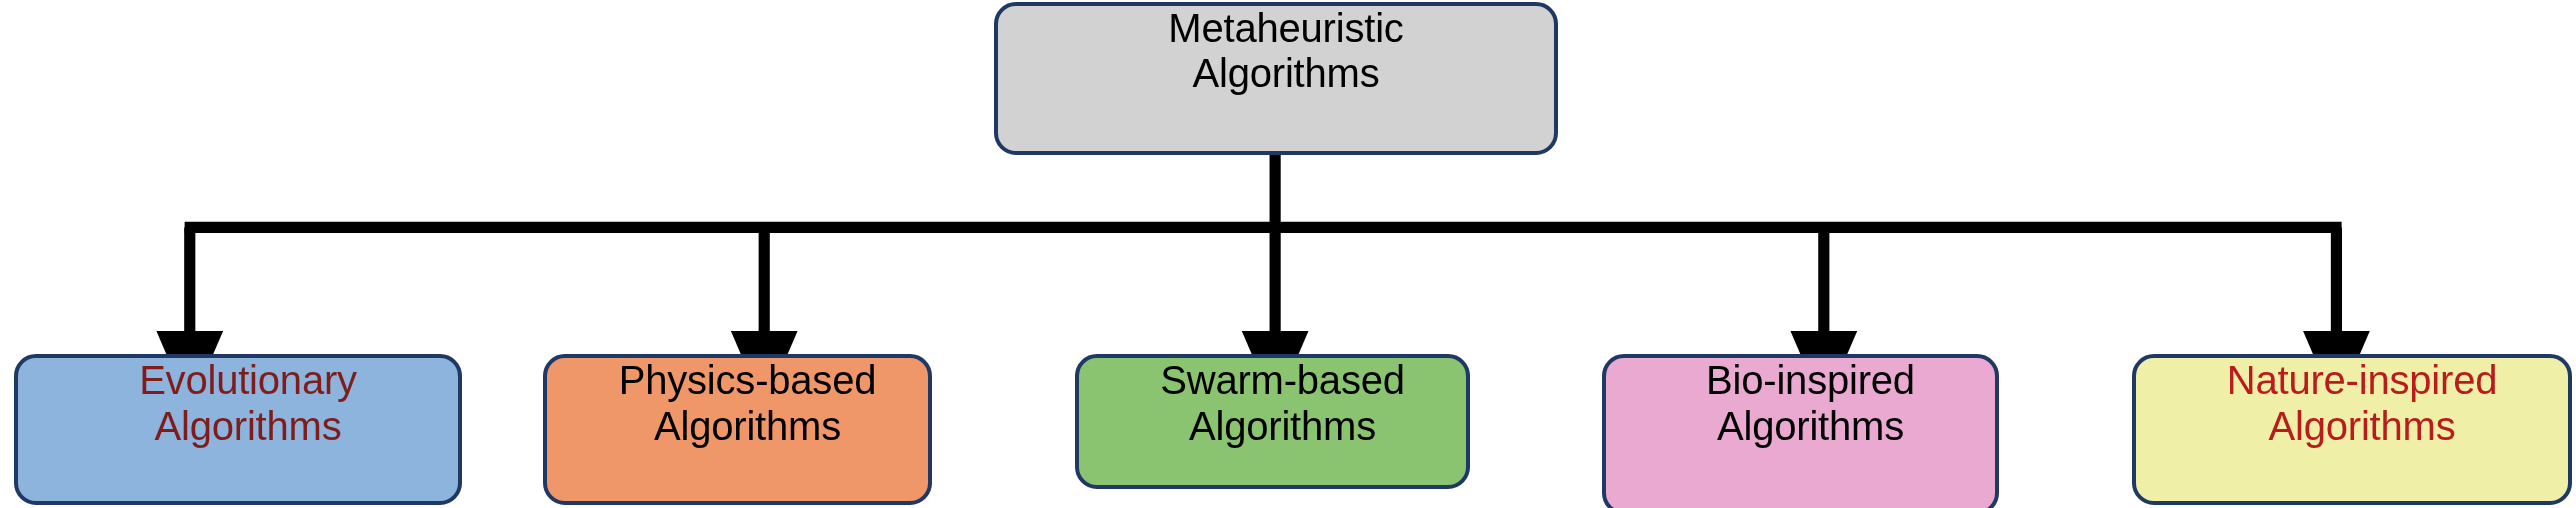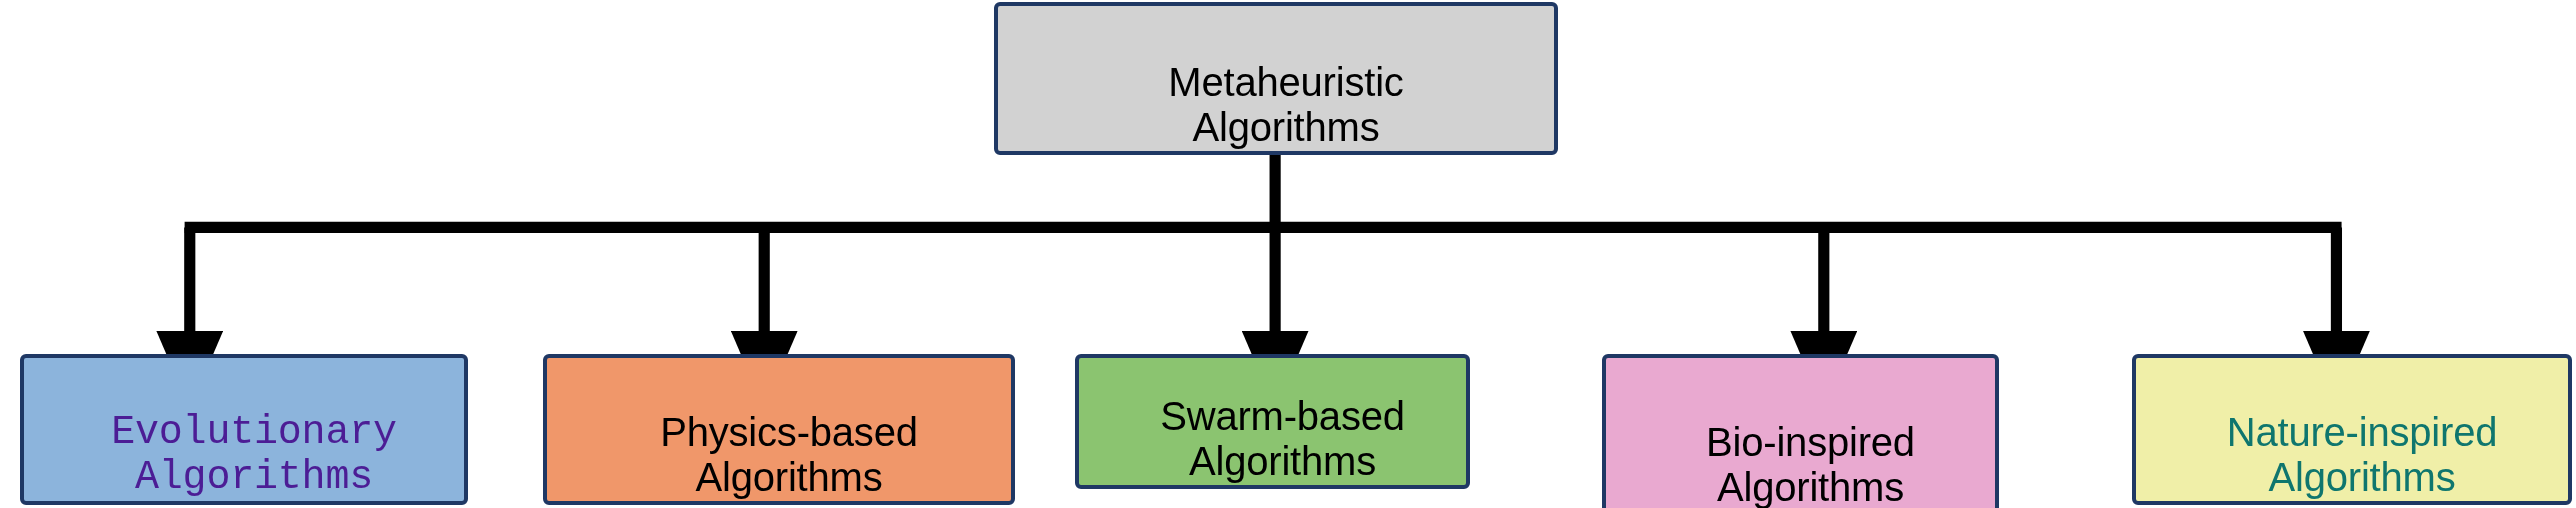--- a/index.html
+++ b/index.html
@@ -21,23 +21,23 @@
     position: absolute;
     left: 0;
     top: 0;
     width: 2576px;
     height: 508px;
   }
   .node {
     position: absolute;
     box-sizing: border-box;
     border: 4.3px solid #1F3864;
-    border-radius: 6px;
+    border-radius: 22px;
     display: flex;
-    align-items: flex-end;
+    align-items: flex-start;
     justify-content: center;
     text-align: center;
     color: #000000;
     line-height: 1.14;
     letter-spacing: -0.2px;
     white-space: pre-line;
     font-weight: 400;
     z-index: 2;
     padding-left: 20px;
   }
@@ -74,39 +74,39 @@
     <line x1="1485" y1="265" x2="1485" y2="388" stroke="#000000" stroke-width="13" marker-end="url(#arrowhead)"></line>
     <line x1="2124" y1="265" x2="2124" y2="388" stroke="#000000" stroke-width="13" marker-end="url(#arrowhead)"></line>
     <line x1="2721" y1="265" x2="2721" y2="388" stroke="#000000" stroke-width="13" marker-end="url(#arrowhead)"></line>
   </svg>
 
   <div class="node node-root" style="left: 994px; top: 1.7px; width: 564px; height: 153px; background: rgb(210, 210, 210); color: rgb(0, 0, 0); border-color: rgb(31, 56, 100);">
     <span class="node-label">Metaheuristic
 Algorithms</span>
   </div>
 
-  <div class="node node-leaf" style="left: 20px; top: 354px; width: 448px; height: 151px; background: rgb(140, 180, 220); color: #4c1d95; border-color: rgb(31, 56, 100); font-family: Liberation Mono, monospace;">
+  <div class="node node-leaf" style="left: 14px; top: 354px; width: 448px; height: 151px; background: rgb(140, 180, 220); color: #7f1d1d; border-color: rgb(31, 56, 100);">
     <span class="node-label">Evolutionary
 Algorithms</span>
   </div>
 
-  <div class="node node-leaf" style="left: 543px; top: 354px; width: 472px; height: 151px; background: rgb(240, 151, 106); color: rgb(0, 0, 0); border-color: rgb(31, 56, 100);">
+  <div class="node node-leaf" style="left: 543px; top: 354px; width: 389px; height: 151px; background: rgb(240, 151, 106); color: rgb(0, 0, 0); border-color: rgb(31, 56, 100);">
     <span class="node-label">Physics-based
 Algorithms</span>
   </div>
 
   <div class="node node-leaf" style="left: 1075px; top: 354px; width: 395px; height: 135px; background: rgb(139, 196, 112); color: rgb(0, 0, 0); border-color: rgb(31, 56, 100);">
     <span class="node-label">Swarm-based
 Algorithms</span>
   </div>
 
   <div class="node node-leaf" style="left: 1602px; top: 354px; width: 397px; height: 161px; background: rgb(233, 169, 208); color: rgb(0, 0, 0); border-color: rgb(31, 56, 100);">
     <span class="node-label">Bio-inspired
 Algorithms</span>
   </div>
 
-  <div class="node node-leaf" style="left: 2132px; top: 354px; width: 440px; height: 151px; background: rgb(240, 239, 168); color: #0f766e; border-color: rgb(31, 56, 100);">
+  <div class="node node-leaf" style="left: 2132px; top: 354px; width: 440px; height: 151px; background: rgb(240, 239, 168); color: #b91c1c; border-color: rgb(31, 56, 100);">
     <span class="node-label">Nature-inspired
 Algorithms</span>
   </div>
 
 </div>
 
 
 </body></html>

